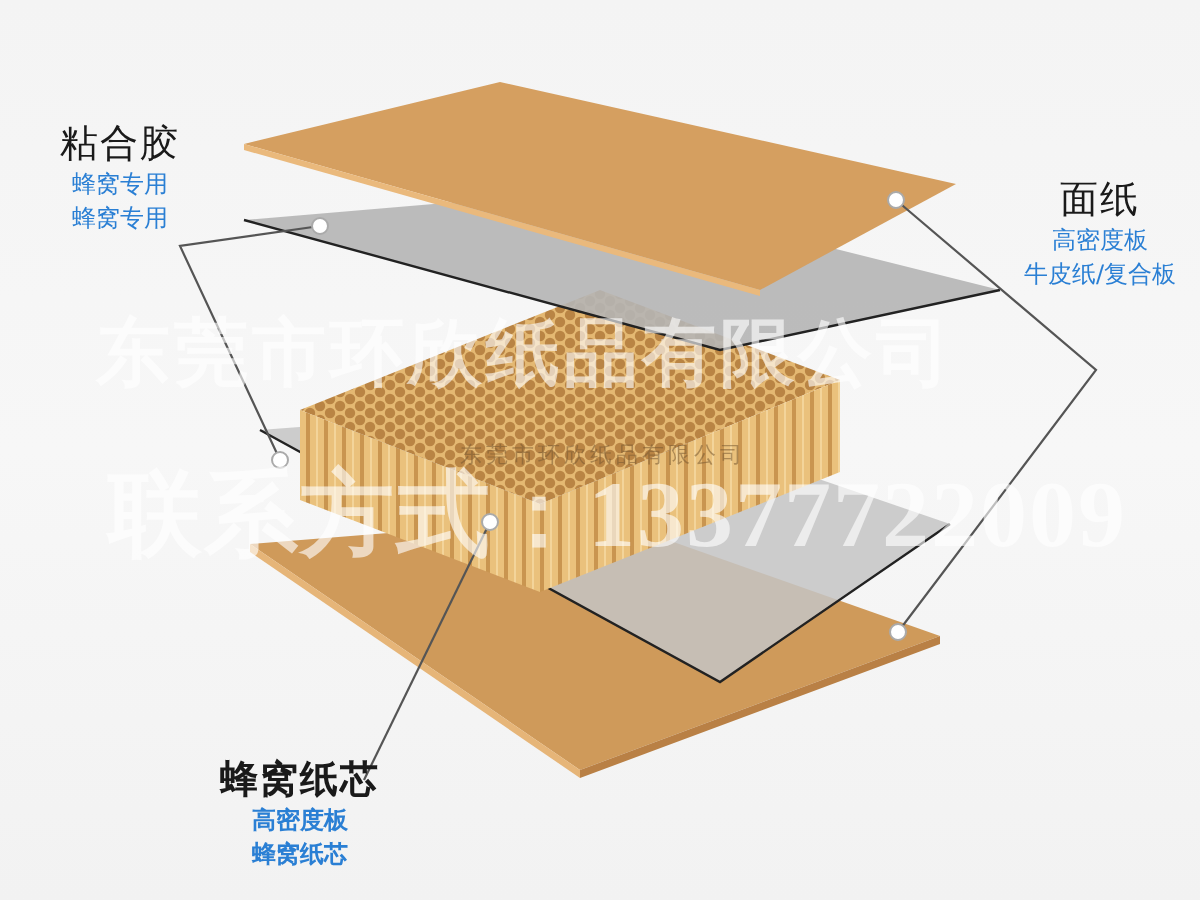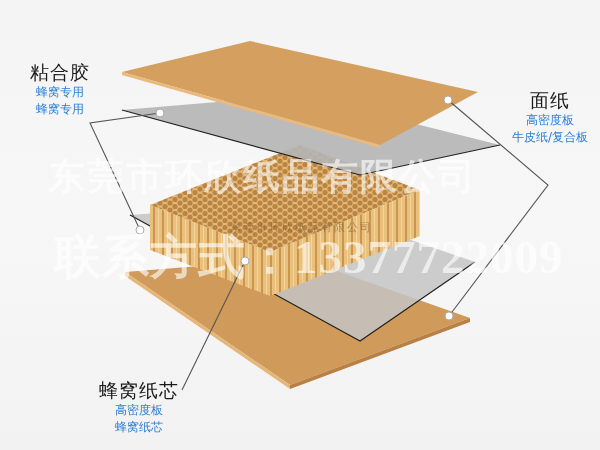--- a/index.html
+++ b/index.html
@@ -91,21 +91,21 @@
     <div class="sub">蜂窝专用</div>
     <div class="sub">蜂窝专用</div>
   </div>
 
   <div class="label" style="left:500px; top:88px; width:100px;">
     <div class="title">面纸</div>
     <div class="sub">高密度板</div>
     <div class="sub">牛皮纸/复合板</div>
   </div>
 
-  <div class="label" style="left:89px; top:378px; width:100px;">
+  <div class="label" style="left:100px; top:378px; width:100px;font-weight:bold;">
     <div class="title">蜂窝纸芯</div>
     <div class="sub">高密度板</div>
     <div class="sub">蜂窝纸芯</div>
   </div>
 
   <div class="watermark wm-company">东莞市环欣纸品有限公司</div>
   <div class="watermark wm-small">东莞市环欣纸品有限公司</div>
   <div class="watermark wm-contact">联系方式：13377722009</div>
 </div>
 

